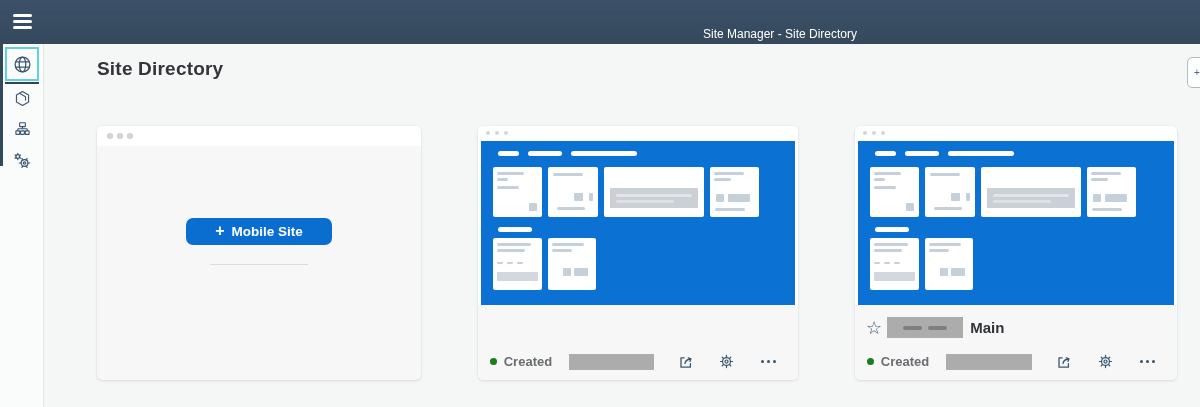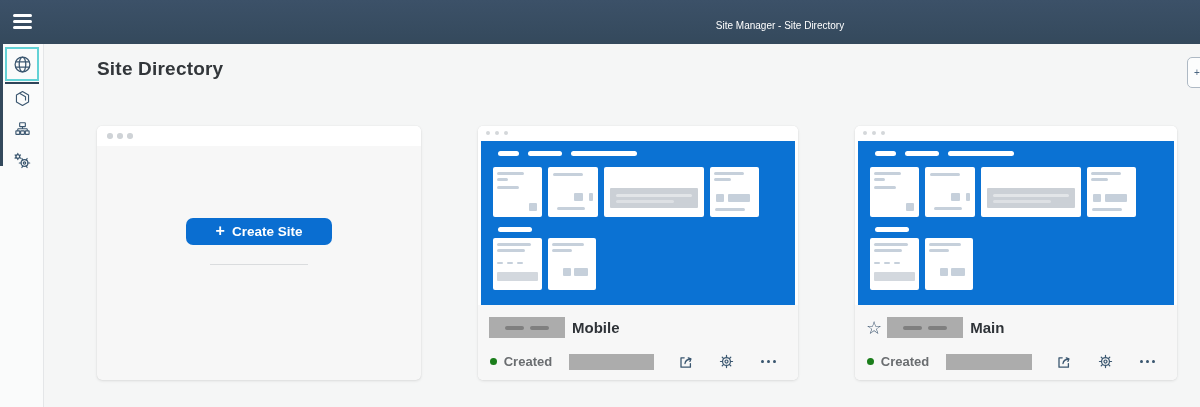--- a/index.html
+++ b/index.html
@@ -11,22 +11,22 @@
   }
 
   
   .shellbar {
     position:absolute; left:0; top:0; width:1200px; height:44px;
     background:linear-gradient(#3C5168, #34495C);
   }
   .hamburger { position:absolute; left:13px; top:14px; width:19px; height:16px; cursor:pointer; }
   .hamburger i { display:block; height:2.6px; background:#FFF; border-radius:1.5px; margin-bottom:3.6px; }
   .shell-title {
-    position:absolute; left:780px; top:4px; transform:translateX(-50%);
-    line-height:44px; color:#FFFFFF; font-size:10px; white-space:nowrap;
+    position:absolute; left:780px; top:12px; transform:translateX(-50%);
+    line-height:44px; color:#FFFFFF; font-size:12px; white-space:nowrap;
   }
 
   
   .sidebar {
     position:absolute; left:0; top:44px; width:44px; height:363px;
     background:#FAFBFB; border-right:1px solid #E4E6E8;
   }
   .left-strip { position:absolute; left:0; top:44px; width:3px; height:122px; background:#33495C; z-index:5; }
   .nav-item {
     position:absolute; left:5px; width:34px; height:34px;
@@ -179,21 +179,21 @@
   <div class="win-bar">
     <span class="dots">
         <i></i>
         <i></i>
         <i></i>
       </span>
   </div>
   <div class="create-body">
     <button class="btn-create">
       <span class="plus">+</span>
-      <span>Create Site</span>
+      <span>Mobile Site</span>
     </button>
     <div class="hr-split"></div>
   </div>
 </section>
 
 <section class="card site-card" id="card-mobile">
   <div class="win-bar">
     <span class="dots">
         <i></i>
         <i></i>
@@ -241,27 +241,20 @@
     <i class="b" style="left:4px; top:34px; width:41px; height:9px; background:#D3D8DE;"></i>
   </div>
   <div class="t" style="left:67px; top:97px; width:48px; height:52px;">
     <i class="l" style="left:4px; top:5px; width:32px;"></i>
     <i class="l" style="left:4px; top:11px; width:20px;"></i>
     <i class="s" style="left:15px; top:30px; width:8px; height:8px;"></i>
     <i class="s" style="left:26px; top:30px; width:14px; height:8px;"></i>
   </div>
 </div>
   <div class="site-footer">
-    <div class="title-row">
-      <span class="redact redact-name">
-          <i></i>
-          <i></i>
-        </span>
-      <span class="site-name">Mobile</span>
-    </div>
     <div class="status-row">
       <span class="status-dot"></span>
       <span class="status-text">Created</span>
       <span class="redact redact-date"></span>
       <span class="spacer"></span>
       <span class="act">
         <svg width="18" height="18" viewBox="0 0 18 18" fill="none" stroke="currentColor" stroke-width="1.3" stroke-linecap="round" stroke-linejoin="round">
           <path d="M7.2 4.8 H4 V14.2 H13.4 V10.6"></path>
           <path d="M8 10.5 C8.3 8.2 9.9 6.4 13.5 6"></path>
           <path d="M13.9 5.9 L11.3 4.8 M13.9 5.9 L12.9 8.4"></path>

